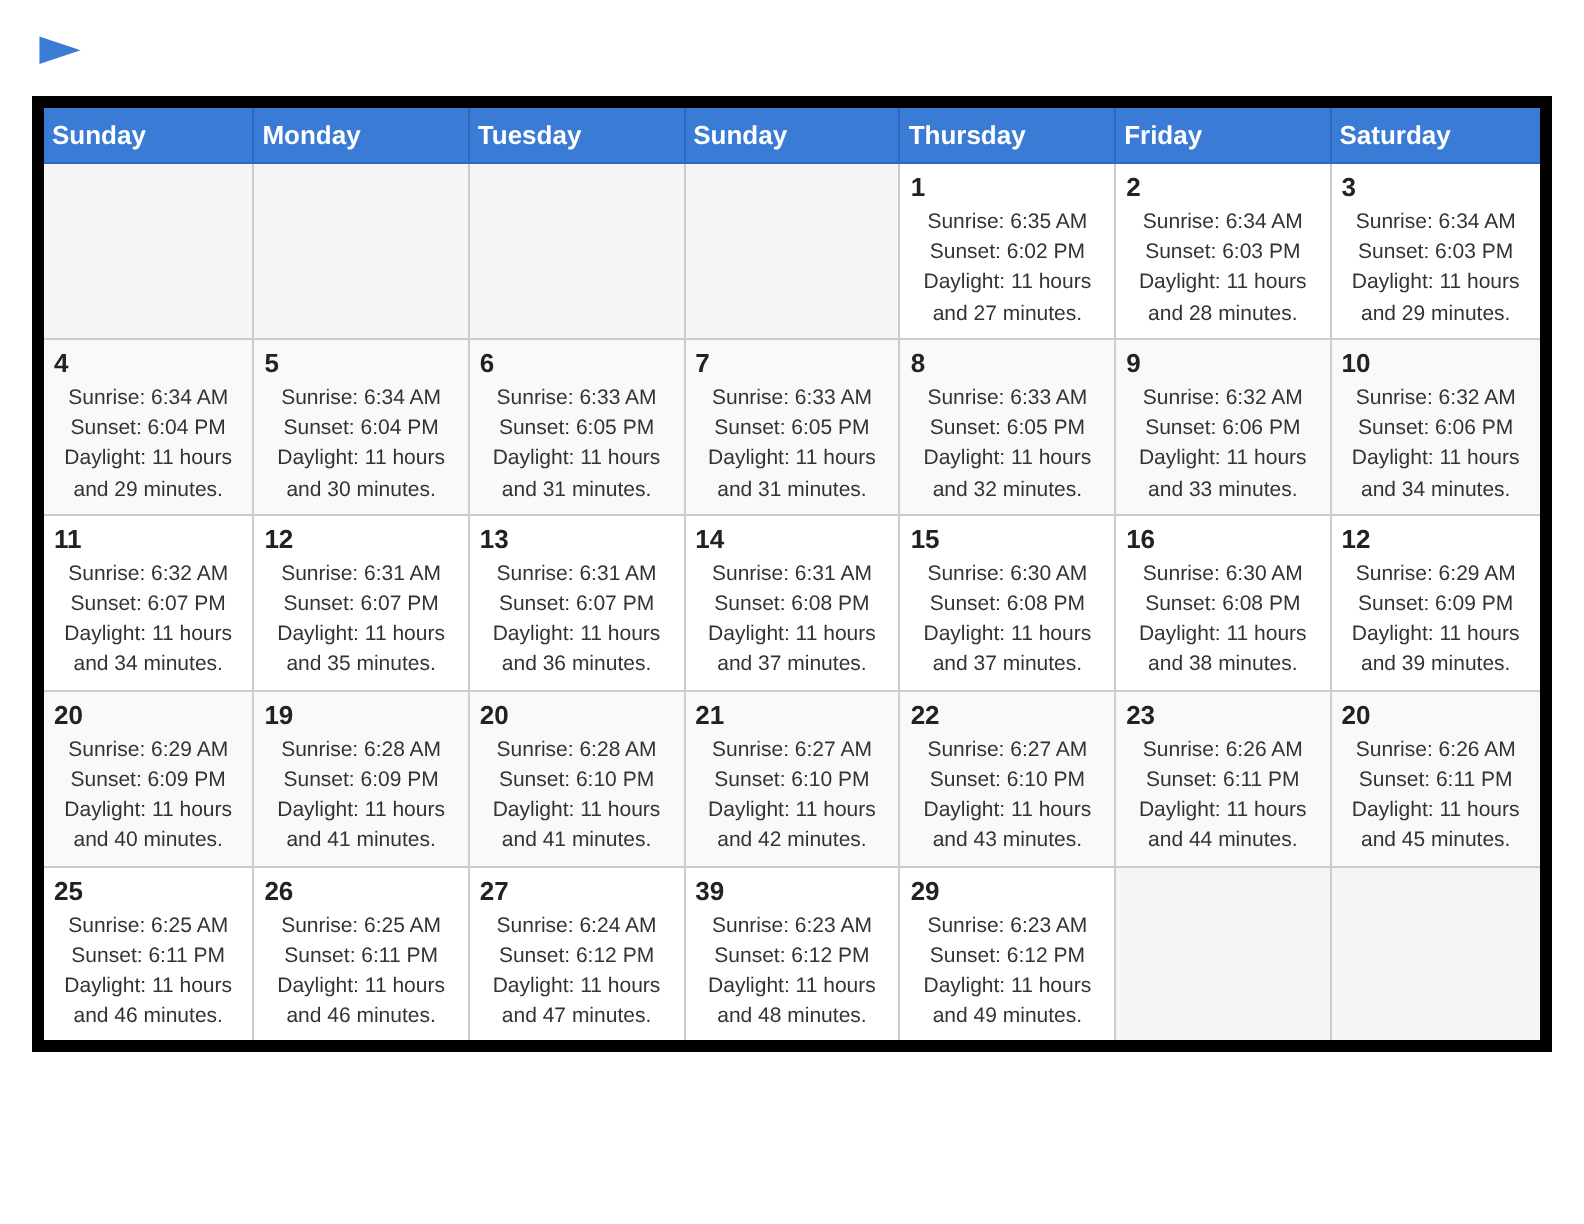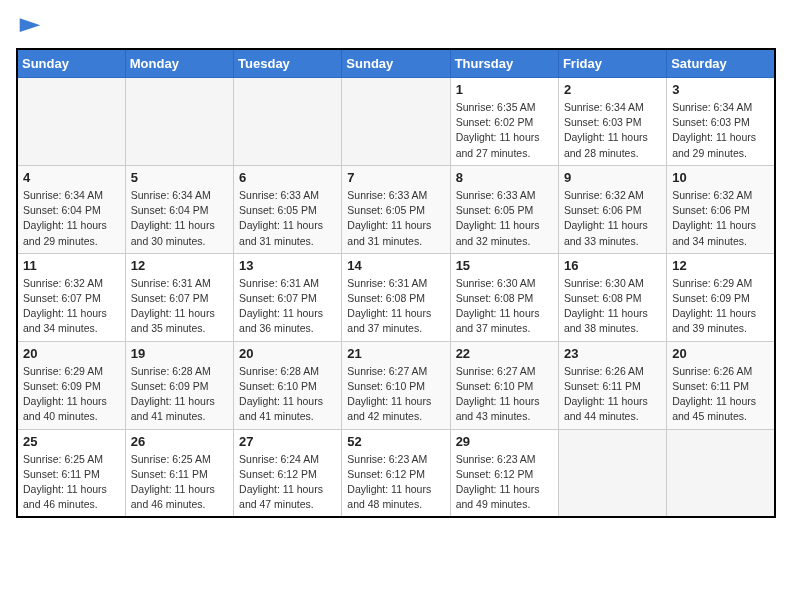--- a/index.html
+++ b/index.html
@@ -44,21 +44,21 @@
       font-weight: bold;
       color: #333;
     }
     .location {
       font-size: 16px;
       color: #555;
     }
     .calendar {
       width: 100%;
       border-collapse: collapse;
-      border: 2px solid #000000;
+      border: 6px solid #000000;
     }
     .calendar th {
       background-color: #3a7bd5;
       color: white;
       font-size: 13px;
       font-weight: bold;
       padding: 6px 4px;
       text-align: left;
       border: 1px solid #2d69c4;
     }
@@ -79,20 +79,21 @@
       font-size: 13px;
       font-weight: bold;
       color: #222;
       display: block;
       margin-bottom: 3px;
     }
     .day-info {
       font-size: 10.5px;
       line-height: 1.45;
       color: #333;
+      text-align: center;
     }
     .empty-cell {
       background: #f5f5f5 !important;
     }
   </style>
 </head>
 <body>
 
 <div class="header">
   <div class="logo">
@@ -293,21 +294,21 @@
 Sunset: 6:11 PM
 Daylight: 11 hours and 46 minutes.</div>
         </td>
         <td>
           <span class="day-num">27</span>
           <div class="day-info">Sunrise: 6:24 AM
 Sunset: 6:12 PM
 Daylight: 11 hours and 47 minutes.</div>
         </td>
         <td>
-          <span class="day-num">52</span>
+          <span class="day-num">39</span>
           <div class="day-info">Sunrise: 6:23 AM
 Sunset: 6:12 PM
 Daylight: 11 hours and 48 minutes.</div>
         </td>
         <td>
           <span class="day-num">29</span>
           <div class="day-info">Sunrise: 6:23 AM
 Sunset: 6:12 PM
 Daylight: 11 hours and 49 minutes.</div>
         </td>

